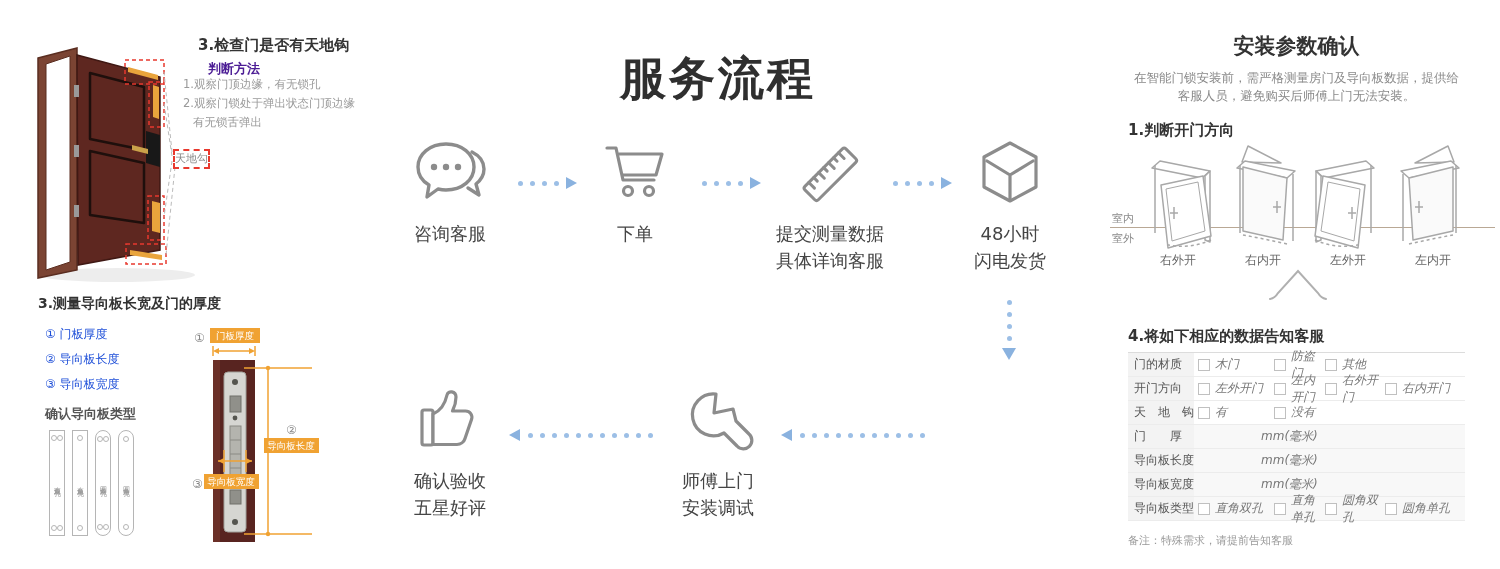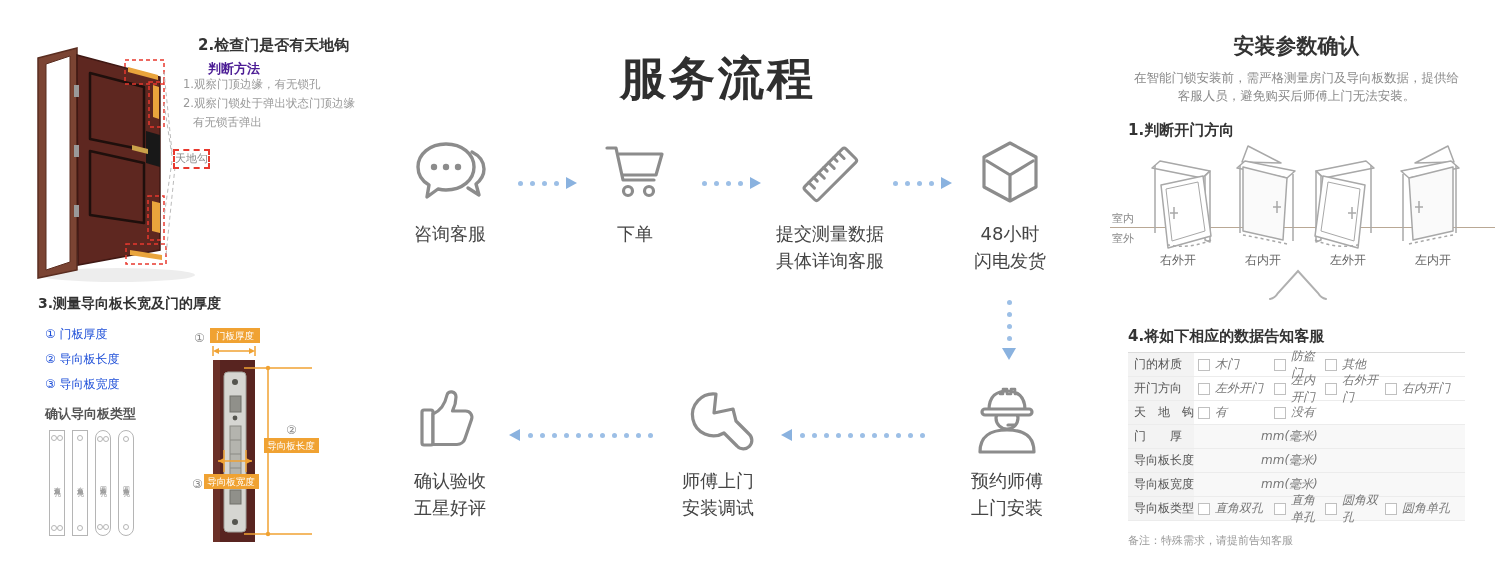--- a/index.html
+++ b/index.html
@@ -93,21 +93,21 @@
 
     <g stroke="#bbb" stroke-width="1" stroke-dasharray="4 3">
       <line x1="150" y1="107" x2="142" y2="27"></line>
       <line x1="150" y1="111" x2="142" y2="58"></line>
       <line x1="150" y1="116" x2="142" y2="172"></line>
       <line x1="153" y1="122" x2="144" y2="210"></line>
     </g>
   </svg>
   <div class="abs door-tag">天地勾</div>
 
-  <div class="abs h-bold s2-title">2.检查门是否有天地钩</div>
+  <div class="abs h-bold s2-title">3.检查门是否有天地钩</div>
   <div class="abs s2-method">判断方法</div>
   <div class="abs s2-line" style="left:183px;top:77px">1.观察门顶边缘，有无锁孔</div>
   <div class="abs s2-line" style="left:183px;top:96px">2.观察门锁处于弹出状态门顶边缘</div>
   <div class="abs s2-line" style="left:193px;top:115px">有无锁舌弹出</div>
 
   <div class="abs h-bold s3-title">3.测量导向板长宽及门的厚度</div>
   <div class="abs s3-item" style="top:326px">① 门板厚度</div>
   <div class="abs s3-item" style="top:351px">② 导向板长度</div>
   <div class="abs s3-item" style="top:376px">③ 导向板宽度</div>
   <div class="abs plate-title">确认导向板类型</div>
@@ -240,34 +240,20 @@
     <svg width="72" height="70" viewBox="0 0 72 70" fill="none" stroke="#8c8c8c" stroke-width="3.2" stroke-linejoin="round" stroke-linecap="round">
       <path d="M36,5 L62,19 L62,49 L36,63 L10,49 L10,19 Z" fill="#fff"></path>
       <path d="M36,37 L36,61 M36,37 L13,23 M36,37 L59,23"></path>
     </svg>
     <div class="step-label">
       <div>48小时</div>
       <div>闪电发货</div>
     </div>
   </div>
 
-  <div class="step" style="left:952px;top:383px;width:110px">
-    <svg width="74" height="72" viewBox="0 0 74 72" fill="none" stroke="#8c8c8c" stroke-width="3.2" stroke-linejoin="round" stroke-linecap="round">
-      <path d="M10,69 C10,52 21,47 37,47 c16,0 27,5 27,22 Z" fill="#fff"></path>
-      <circle cx="37" cy="35" r="11" fill="#fff"></circle>
-      <line x1="38" y1="42" x2="44" y2="42"></line>
-      <path d="M19,27 C19,13 27,8 37,8 c10,0 18,5 18,19" fill="#fff"></path>
-      <rect x="12" y="26" width="50" height="6" rx="3" fill="#fff"></rect>
-      <path d="M30,11 h3 v-5 h4 v5 h4 v-5 h4 v5 h3" stroke-width="2.6"></path>
-    </svg>
-    <div class="step-label">
-      <div>预约师傅</div>
-      <div>上门安装</div>
-    </div>
-  </div>
 
   <div class="step" style="left:663px;top:383px;width:110px">
     <svg width="76" height="72" viewBox="0 0 76 72" fill="#fff" stroke="#8c8c8c" stroke-width="3.2" stroke-linejoin="round" stroke-linecap="round">
       <path d="M36,11 L34,30 L53,26 L56,38 L69,51 A8.5,8.5 0 1 1 57,63 L44,50 A21,21 0 1 1 36,11 Z"></path>
     </svg>
     <div class="step-label">
       <div>师傅上门</div>
       <div>安装调试</div>
     </div>
   </div>

